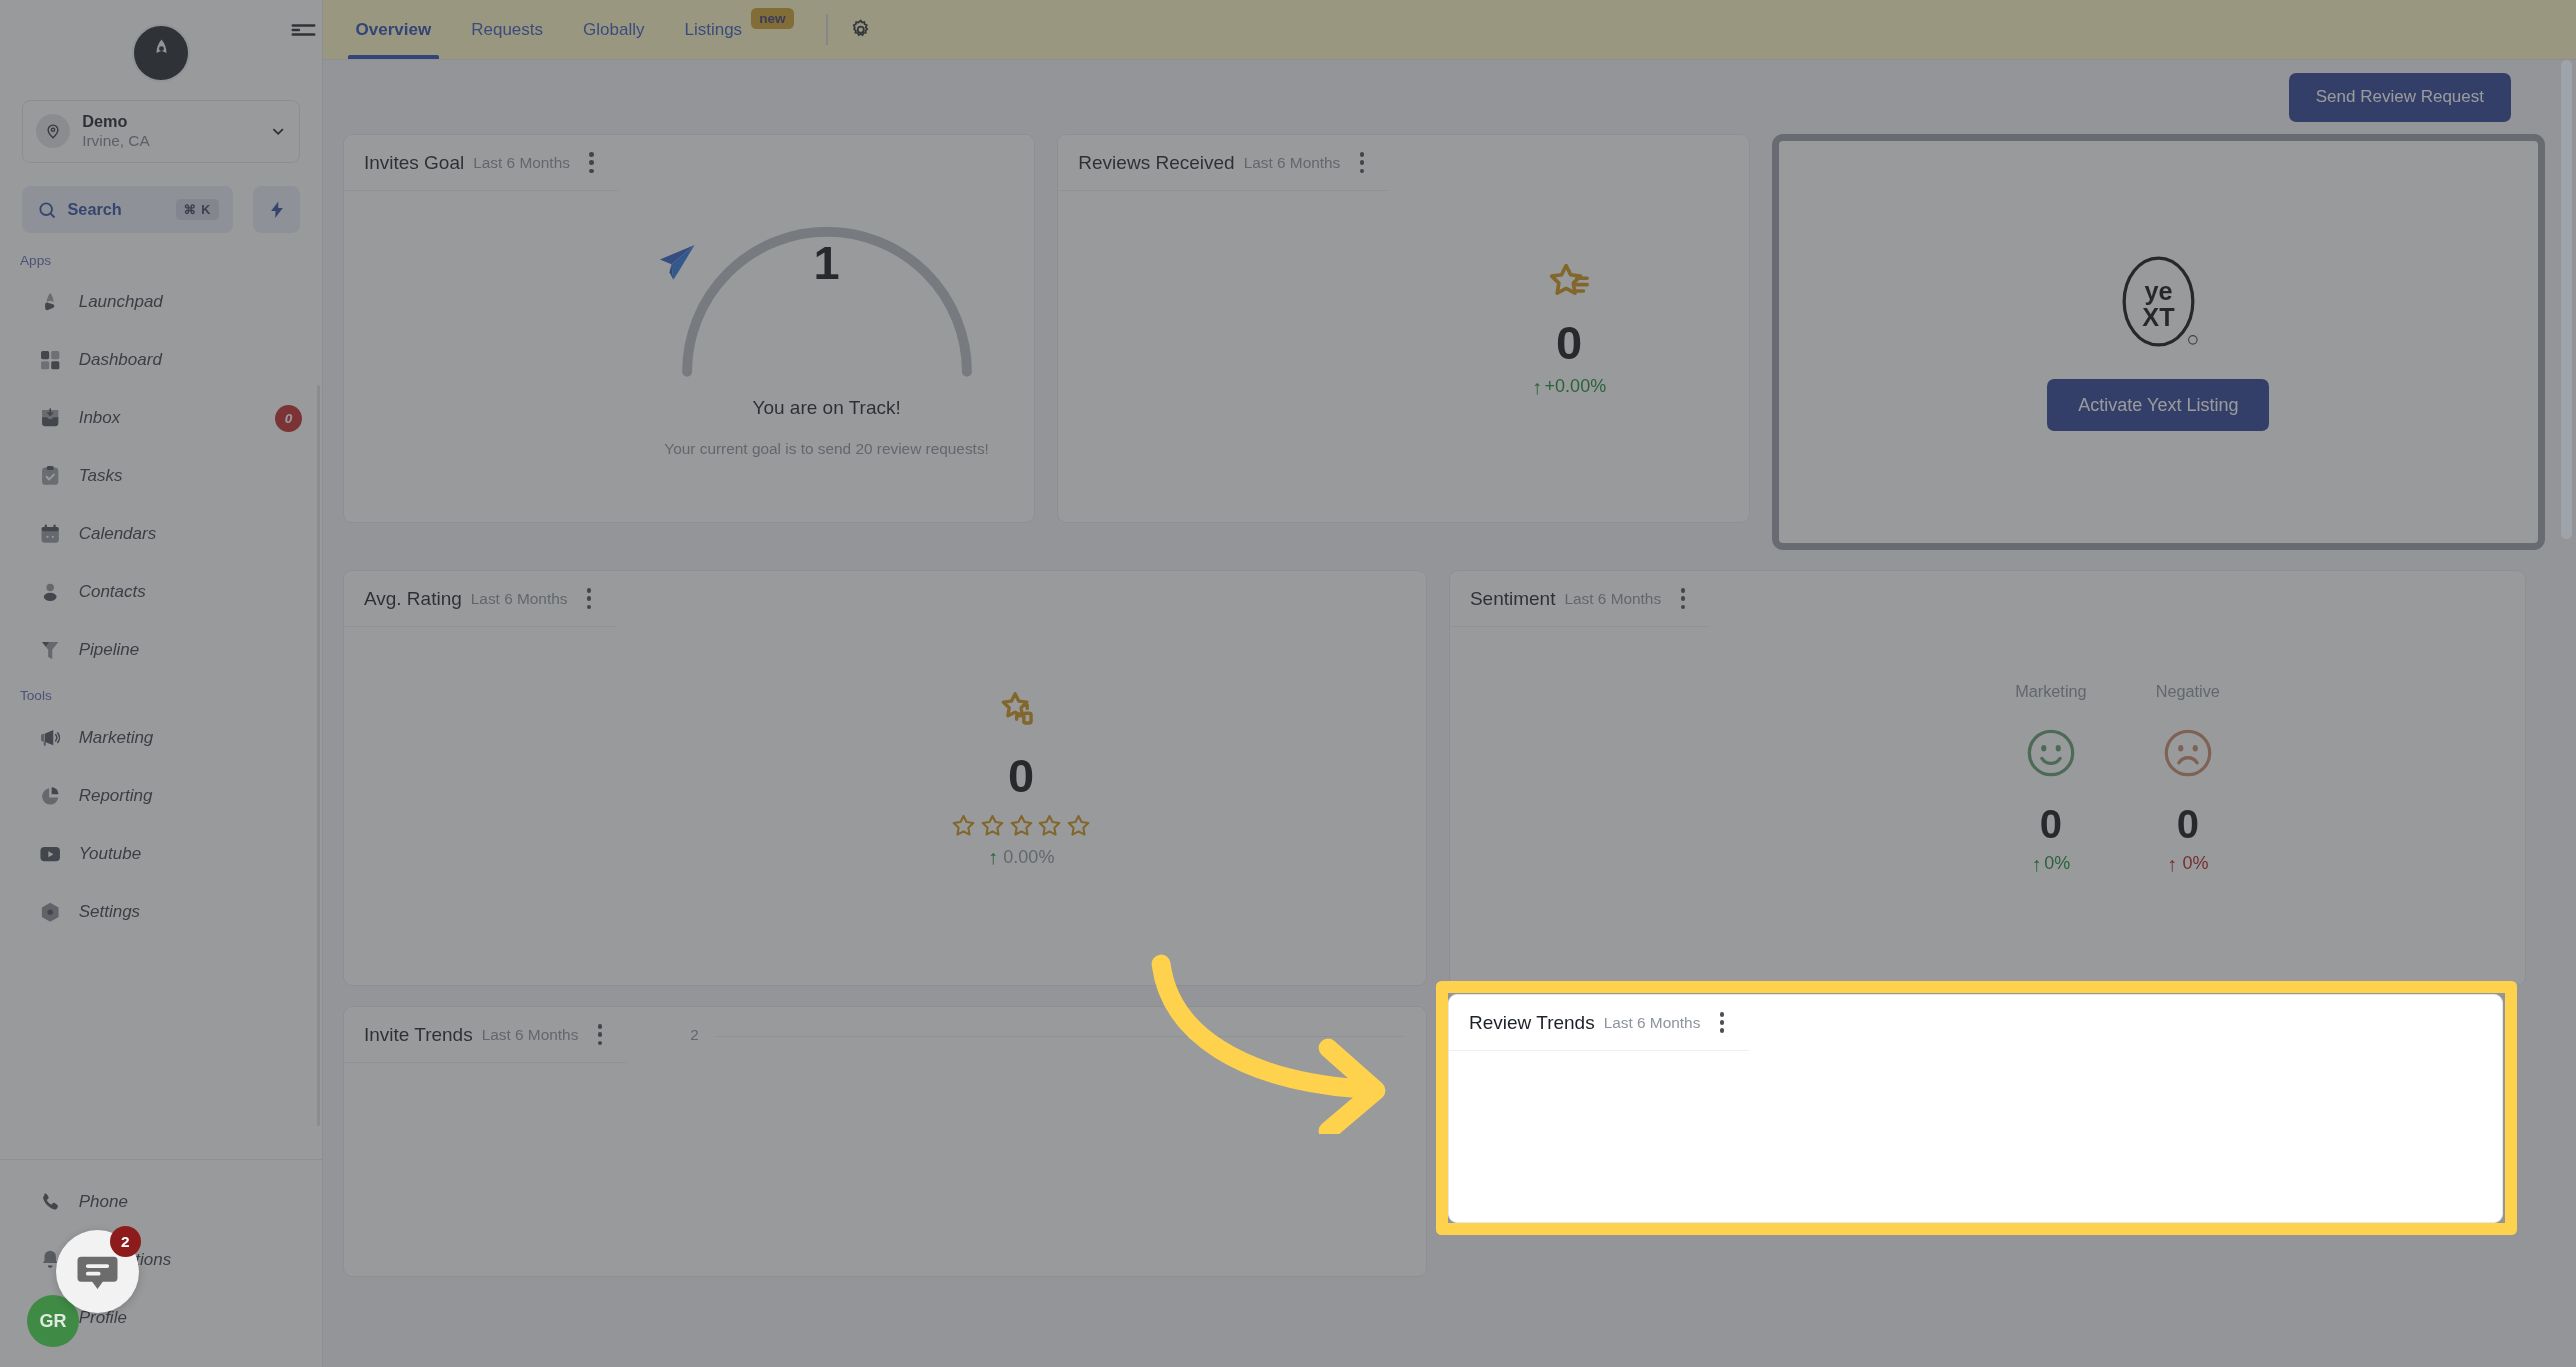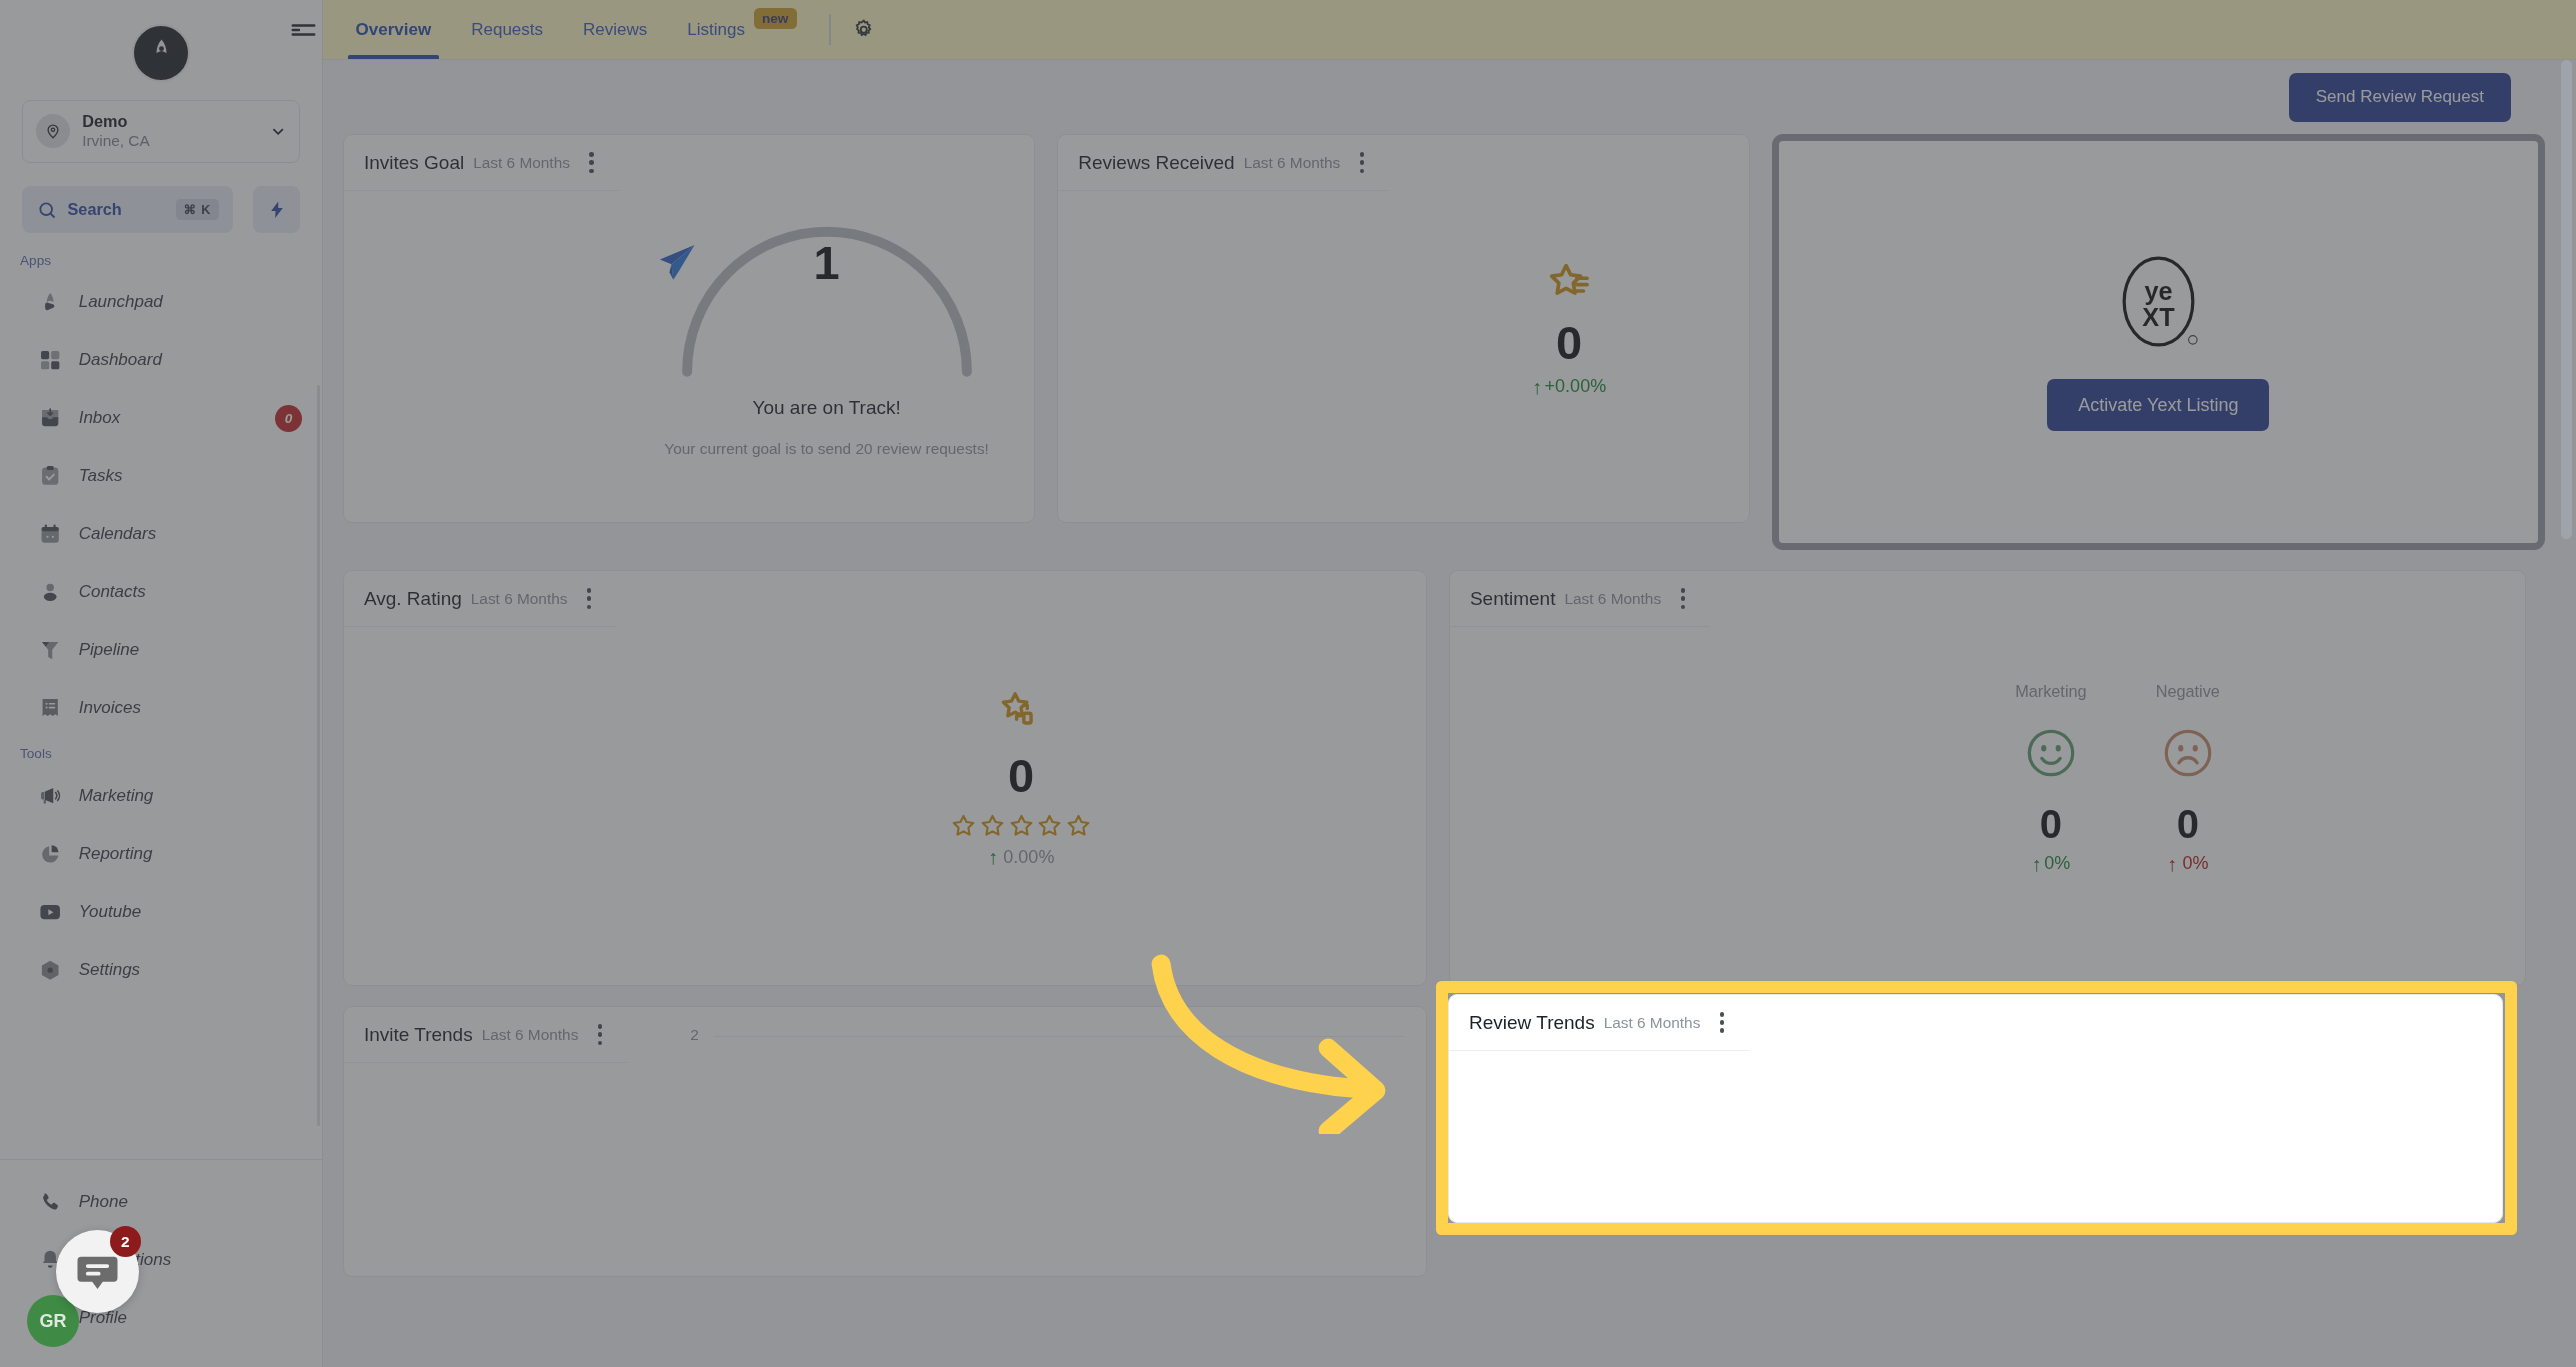--- a/index.html
+++ b/index.html
@@ -383,30 +383,20 @@
       </div>
 
       <div class="nav-item">
         <svg class="nic" viewBox="0 0 24 24" fill="currentColor">
           <path d="M4 4h16l-6 7.5V21l-4-2.4v-7.1z" opacity=".6"></path>
           <path d="M4 4h7l-3.4 4.3z"></path>
         </svg>
         <span class="nlabel">Pipeline</span>
       </div>
 
-      <div class="nav-item">
-        <svg class="nic" viewBox="0 0 24 24" fill="currentColor">
-          <path d="M4.5 3h15v16.6l-2.5-1.7-2.5 1.7-2.5-1.7-2.5 1.7L7 17.9 4.5 19.6z" opacity=".75"></path>
-          <circle cx="8.4" cy="7.6" r="1" fill="#fff"></circle>
-            <rect x="10.6" y="6.9" width="6.4" height="1.5" rx=".7" fill="#fff"></rect>
-          <circle cx="8.4" cy="11.4" r="1" fill="#fff"></circle>
-            <rect x="10.6" y="10.7" width="6.4" height="1.5" rx=".7" fill="#fff"></rect>
-        </svg>
-        <span class="nlabel">Invoices</span>
-      </div>
 
       <div class="nav-group-label">Tools</div>
 
       <div class="nav-item">
         <svg class="nic" viewBox="0 0 24 24" fill="currentColor">
           <path d="M3 9.4v4.2a1.6 1.6 0 0 0 1.6 1.6H6V7.8H4.6A1.6 1.6 0 0 0 3 9.4z" opacity=".7"></path>
           <path d="M6.6 7.6L15 4v15l-8.4-3.6z"></path>
           <rect x="5.6" y="15.2" width="2.2" height="4.4" rx="1.1" opacity=".7"></rect>
           <path d="M17.3 8.4a5 5 0 0 1 0 6.2M19.3 6.7a7.6 7.6 0 0 1 0 9.6" stroke="currentColor" stroke-width="1.5" fill="none" stroke-linecap="round"></path>
         </svg>
@@ -473,21 +463,21 @@
       </div>
 
       <div class="tabs">
         <div class="tab active">
           <span>Overview</span>
         </div>
         <div class="tab">
           <span>Requests</span>
         </div>
         <div class="tab">
-          <span>Reviews</span>
+          <span>Globally</span>
         </div>
         <div class="tab">
           <span>Listings</span>
           <span class="newbadge">new</span>
         </div>
         <div class="tab-div"></div>
         <div class="gear-btn">
           <svg viewBox="0 0 24 24" fill="none" stroke="currentColor" stroke-width="1.8">
             <circle cx="12" cy="12" r="3.1"></circle>
             <path d="M12 2.6l1.3 2 2.3-.5.4 2.3 2.1 1-1 2.1 1.5 1.8-1.8 1.5.4 2.3-2.3.2-1 2.1-2-1.1-2 1.1-1-2.1-2.3-.2.4-2.3-1.8-1.5L5.9 9.5l-1-2.1 2.1-1 .4-2.3 2.3.5z"></path>

